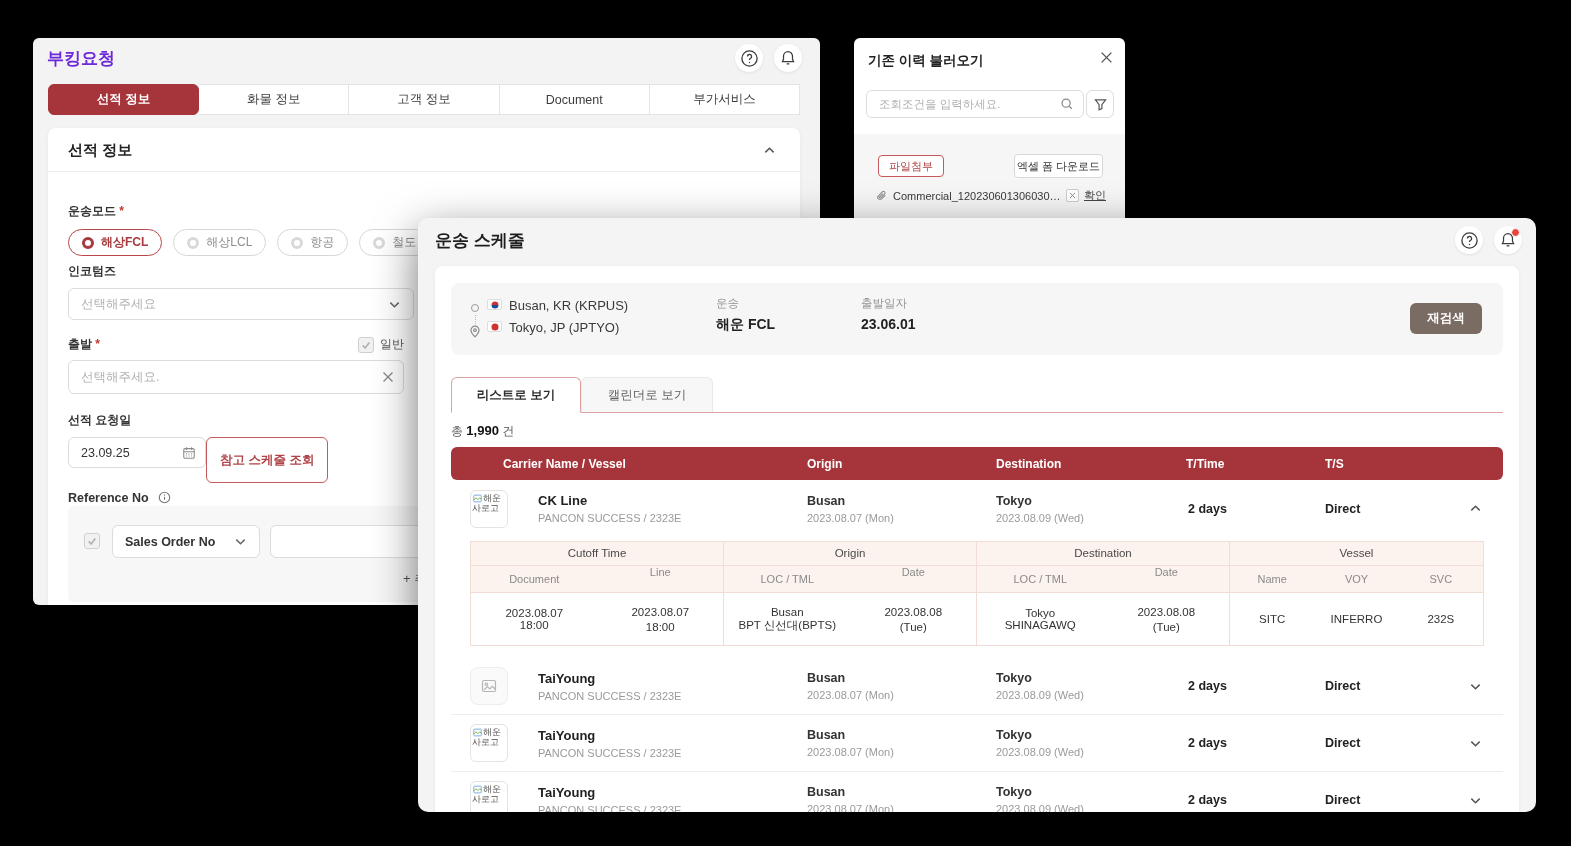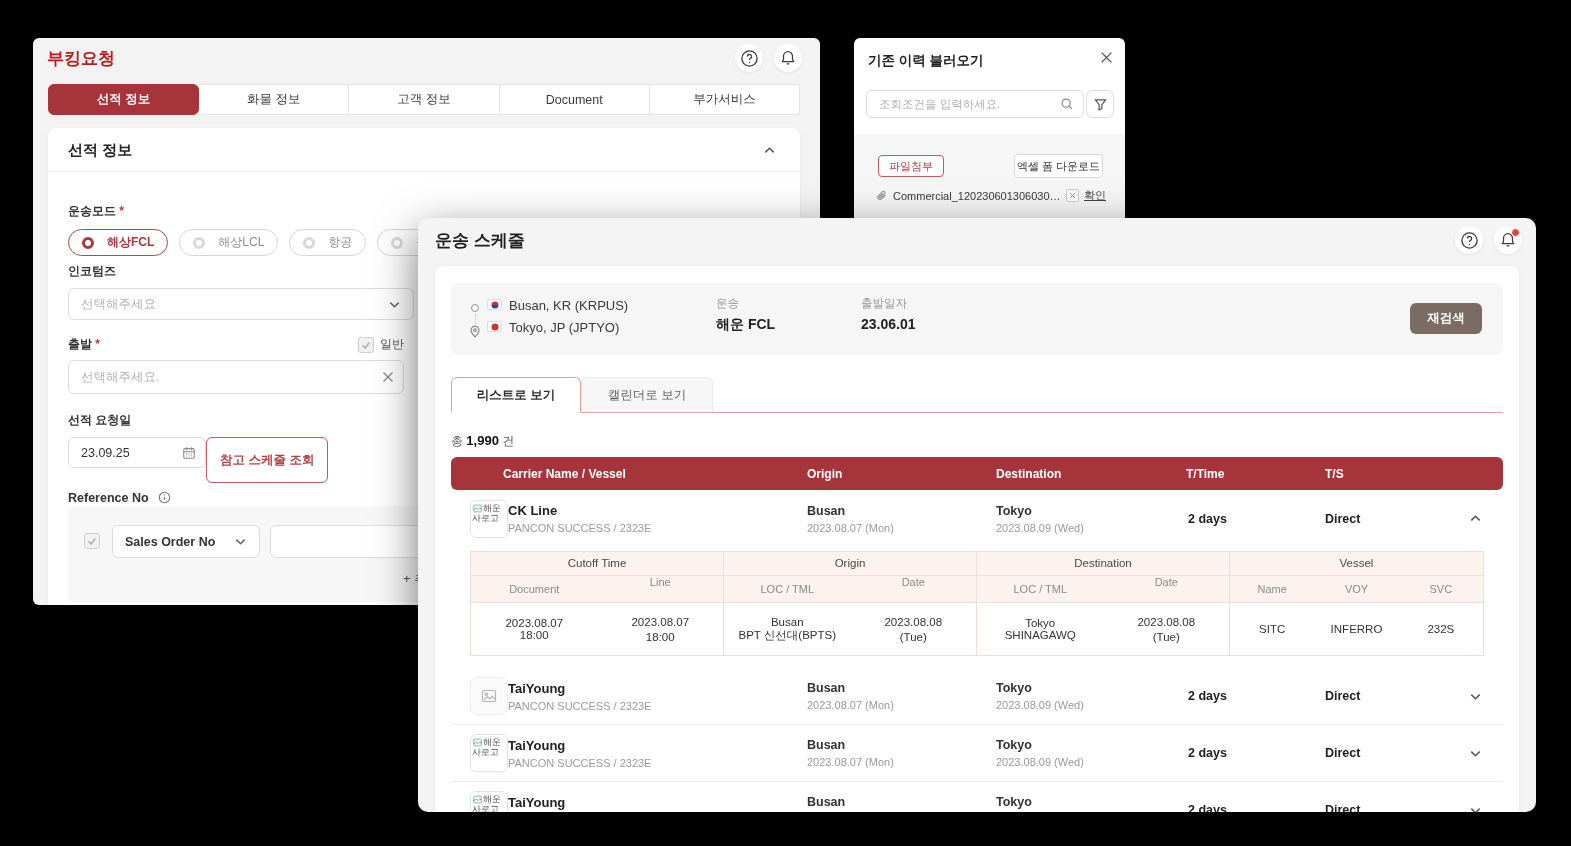--- a/index.html
+++ b/index.html
@@ -8,42 +8,42 @@
   .canvas { position:relative; width:1571px; height:846px; background:#000; overflow:hidden; }
 
   
   .win { position:absolute; overflow:hidden; }
   svg { display:block; }
   .ellip { white-space:nowrap; overflow:hidden; text-overflow:ellipsis; }
 
   
   #win-booking { left:33px; top:38px; width:787px; height:567px; background:#f4f3f3;
                  border-radius:6px; box-shadow:0 10px 34px rgba(0,0,0,.5); }
-  .bk-title { position:absolute; left:14px; top:9px; font-size:17px; font-weight:bold; color:#b91c1c; }
+  .bk-title { position:absolute; left:14px; top:9px; font-size:17px; font-weight:bold; color:#6d28d9; }
   .round-icon { position:absolute; width:28px; height:28px; border-radius:50%; background:#fff;
                 display:flex; align-items:center; justify-content:center; color:#3d3d3d;
                 box-shadow:0 1px 3px rgba(0,0,0,.08); cursor:pointer; }
   #bk-help { left:702px; top:6px; }
   #bk-bell { left:741px; top:6px; }
   .bk-tabs { position:absolute; left:15px; top:46px; width:752px; height:31px; display:flex; }
   .bk-tab { flex:1; display:flex; align-items:center; justify-content:center; font-size:12.5px;
             color:#3c3c3c; background:#fff; border:1px solid #e4e4e4; border-left:none; cursor:pointer; }
   .bk-tab:first-child { border-left:1px solid #e4e4e4; }
   .bk-tab.active { background:#a6353b; border-color:#a6353b; color:#fff; font-weight:bold;
                    border-radius:6px; position:relative; z-index:1; }
   .bk-card { position:absolute; left:15px; top:90px; width:752px; bottom:0; background:#fff;
              border-radius:8px 8px 0 0; box-shadow:0 1px 4px rgba(0,0,0,.05); overflow:hidden; }
   .bk-card-head { position:relative; height:44px; border-bottom:1px solid #ececec; }
   .bk-card-head .t { position:absolute; left:20px; top:13px; font-size:15px; font-weight:bold; color:#222; }
   .bk-card-head .chev { position:absolute; right:24px; top:16px; color:#555; cursor:pointer; }
   .fgroup { position:absolute; left:20px; }
   .flabel { font-size:12px; font-weight:bold; color:#333; }
   .req::after { content:" *"; color:#c0392b; font-weight:bold; }
   .pills { display:flex; gap:11px; margin-top:9px; }
-  .pill { display:inline-flex; align-items:center; gap:13px; height:27px; padding:0 13px;
+  .pill { display:inline-flex; align-items:center; gap:7px; height:27px; padding:0 13px;
           border:1px solid #d6d6d6; border-radius:15px; background:#fff; font-size:12px;
           color:#8d8d8d; cursor:pointer; }
   .pill .dot { width:12px; height:12px; border-radius:50%; border:3px solid #d9d9d9; }
   .pill.sel { border:1.5px solid #b8464a; color:#a63a3e; font-weight:bold; }
   .pill.sel .dot { border:3.5px solid #a63a3e; }
   .selbox { display:flex; align-items:center; justify-content:space-between; border:1px solid #dcdcdc;
             border-radius:6px; background:#fff; padding:0 12px; color:#b0b0b0; font-size:12.5px;
             cursor:pointer; }
   .inputbox { border:1px solid #dcdcdc; border-radius:6px; background:#fff; font-size:12.5px;
               color:#444; padding:0 12px; width:100%; height:100%; outline:none;
@@ -111,31 +111,31 @@
   .sum-grp { position:absolute; top:13px; }
   .btn-research { position:absolute; right:21px; top:20px; width:72px; height:31px; background:#7a6b63;
                   border-radius:6px; color:#fff; font-size:12.5px; font-weight:bold; display:flex;
                   align-items:center; justify-content:center; cursor:pointer; }
   .sc-tabs { margin-top:22px; height:36px; display:flex; border-bottom:1px solid #dfa1a0; }
   .sc-tab { width:130px; display:flex; align-items:center; justify-content:center; font-size:12.5px;
             border-radius:6px 6px 0 0; cursor:pointer; }
   .sc-tab.active { background:#fff; border:1px solid #dfa1a0; border-bottom:1px solid #fff;
                    margin-bottom:-1px; font-weight:bold; color:#2e2e2e; }
   .sc-tab.idle { background:#f7f7f7; border:1px solid #e9e9e9; border-bottom:none; color:#5d5d5d; width:132px; }
-  .sc-count { margin-top:20px; font-size:12px; color:#555; }
+  .sc-count { margin-top:10px; font-size:12px; color:#555; }
   .sc-count b { font-size:13px; color:#111; }
   .tbl-head { margin-top:7px; height:33px; background:#a6353b; border-radius:6px; display:grid;
               grid-template-columns:337px 189px 189px 95px 190px 49px; align-items:center;
               color:#fff; font-size:12px; font-weight:bold; }
   .tbl-head .h1 { padding-left:52px; } .tbl-head .h2,.tbl-head .h3 { padding-left:19px; }
   .tbl-head .h4 { padding-left:20px; } .tbl-head .h5 { padding-left:64px; }
   .srow { display:grid; grid-template-columns:337px 189px 189px 95px 190px 49px; align-items:center;
           height:57px; border-bottom:1px solid #ededed; background:#fff; }
   .srow.noline { border-bottom:none; }
-  .c-carrier { display:flex; align-items:center; gap:0; padding-left:19px; }
+  .c-carrier { display:flex; align-items:center; gap:30px; padding-left:19px; }
   .c-carrier .nm { font-size:13px; font-weight:bold; color:#222; }
   .c-carrier .vs { font-size:11px; color:#9a9a9a; margin-top:4px; }
   .c-place { padding-left:19px; }
   .c-place .ct { font-size:12.5px; font-weight:bold; color:#333; }
   .c-place .dt { font-size:11px; color:#9a9a9a; margin-top:4px; }
   .c-ttime { padding-left:22px; font-size:12.5px; font-weight:bold; color:#222; }
   .c-ts { padding-left:64px; font-size:12.5px; font-weight:bold; color:#222; }
   .c-chev { color:#555; display:flex; justify-content:center; cursor:pointer; }
   .logo-broken { width:38px; height:38px; border:1px solid #e3e3e3; border-radius:6px; background:#fff;
                  font-size:9px; line-height:10px; color:#4a4a4a; padding:2px 1px; overflow:hidden;

